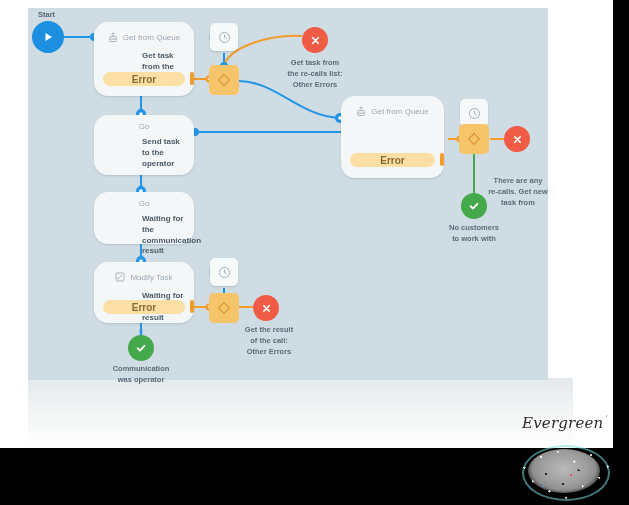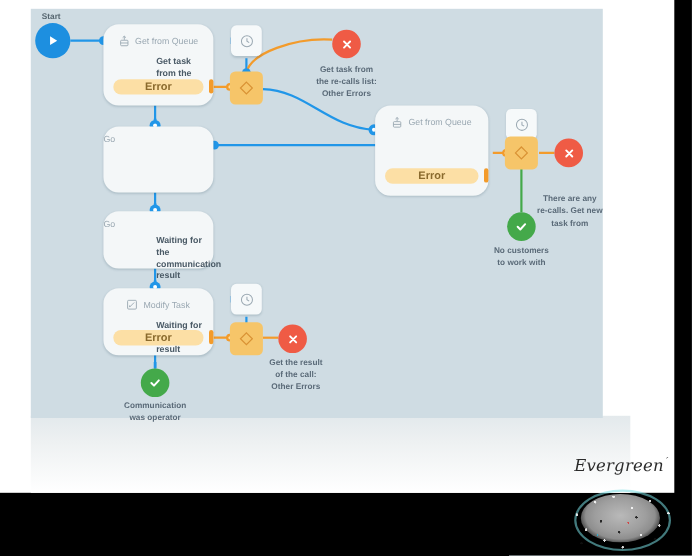--- a/index.html
+++ b/index.html
@@ -89,21 +89,21 @@
     height:22px;padding-top:4px;
   }
   .card-head .htxt{
     font-size:8px;color:#9aa8b2;white-space:nowrap;
   }
   .card-body{
     text-align:left;font-size:8px;color:#4a5a66;line-height:1.35;
     padding:3px 8px 0 8px;font-weight:bold;margin-left:40px;
   }
   .goto-head{
-    font-size:8px;color:#9aa8b2;padding-top:7px;
+    text-align:center;font-size:8px;color:#9aa8b2;padding-top:7px;
   }
   .err{
     position:absolute;left:9px;height:14px;
     background:#fcdfa5;border-radius:7px;
     display:flex;align-items:center;justify-content:center;
     font-size:10px;color:#8a6a2d;font-weight:bold;
   }
   .err-tab{
     position:absolute;width:4px;height:13px;border-radius:2px;background:#f39b2b;
   }
@@ -267,20 +267,21 @@
         <svg width="11" height="11" viewBox="0 0 12 12">
           <path d="M3,3 L9,9 M9,3 L3,9" stroke="#fff" stroke-width="1.9" stroke-linecap="round"></path>
         </svg>
       </div>
       <div class="lbl" style="left:249px;top:50px;width:76px;">Get task from
 the re-calls list:
 Other Errors</div>
 
       <div class="node card" style="left:66px;top:107px;width:100px;height:60px;">
         <div class="goto-head">Go</div>
+        <div class="card-body" style="padding-top:6px;">Send task to the operator</div>
       </div>
 
       <div class="node card" style="left:66px;top:184px;width:100px;height:52px;">
         <div class="goto-head">Go</div>
         <div class="card-body" style="padding-top:6px;">Waiting for the communication result</div>
       </div>
 
       <div class="node card" style="left:66px;top:254px;width:100px;height:61px;">
         <div class="card-head">
           <svg width="10" height="10" viewBox="0 0 12 12">

